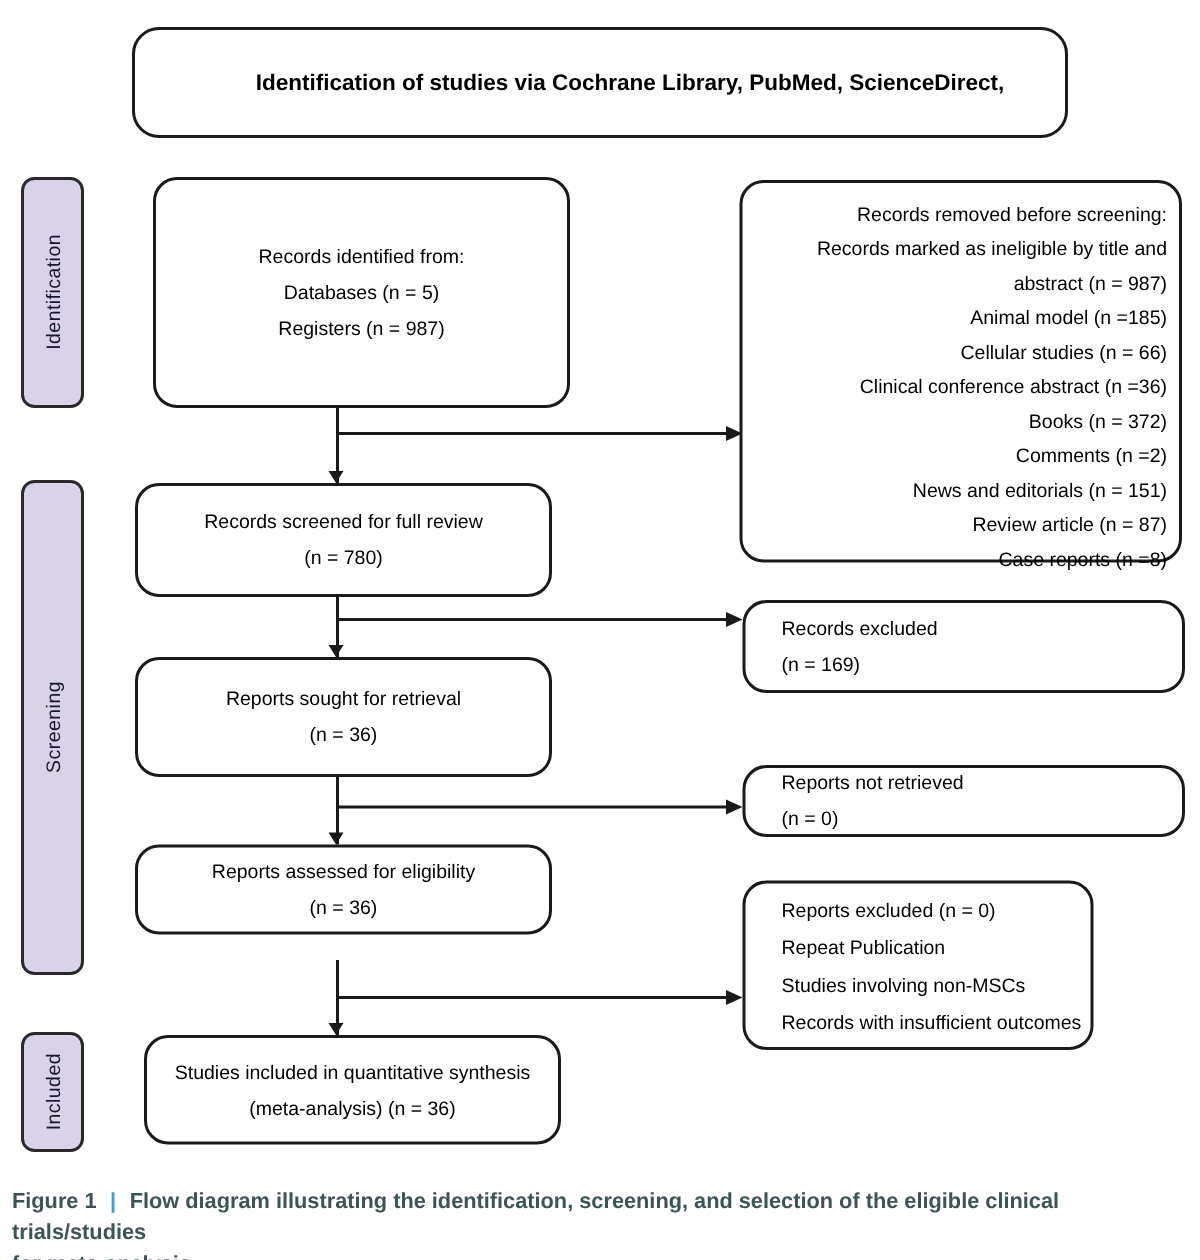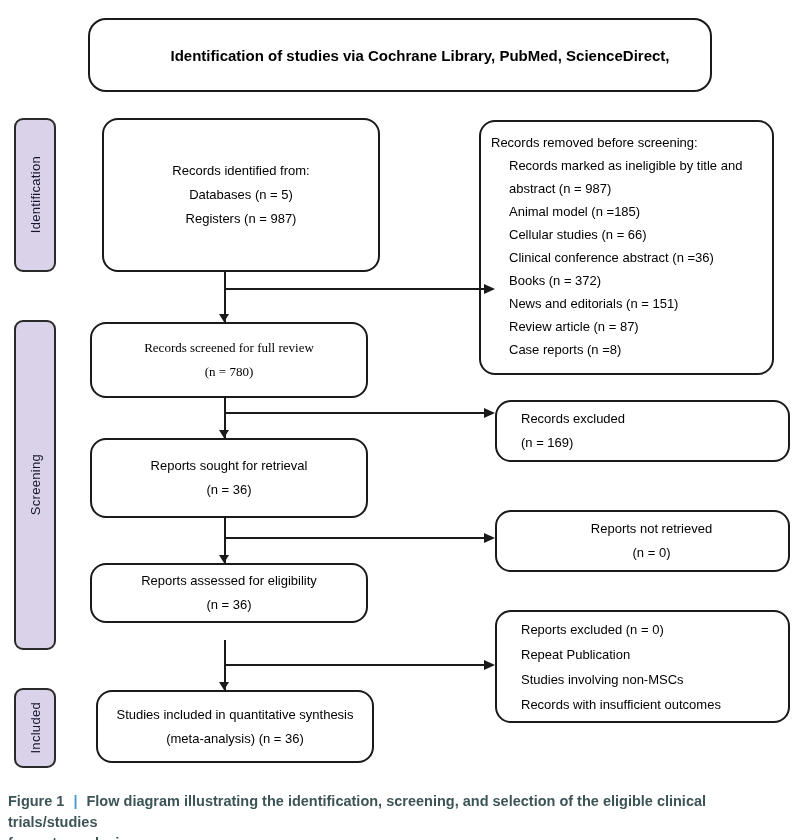--- a/index.html
+++ b/index.html
@@ -102,63 +102,64 @@
   <div class="stage-label" style="left:14px; top:688px; width:42px; height:80px;">
     <span>Included</span>
   </div>
 
   <div class="box center-box" style="left:90px; top:118px; width:278px; height:154px;margin-left:12px;">
     <div>Records identified from:</div>
     <div>Databases (n = 5)</div>
     <div>Registers (n = 987)</div>
   </div>
 
-  <div class="box center-box" style="left:90px; top:322px; width:278px; height:76px;font-family:Liberation Serif, serif;">
+  <div class="box center-box" style="left:90px; top:322px; width:278px; height:76px;">
     <div>Records screened for full review</div>
     <div>(n = 780)</div>
   </div>
 
   <div class="box center-box" style="left:90px; top:438px; width:278px; height:80px;">
     <div>Reports sought for retrieval</div>
     <div>(n = 36)</div>
   </div>
 
   <div class="box center-box" style="left:90px; top:563px; width:278px; height:60px;">
     <div>Reports assessed for eligibility</div>
     <div>(n = 36)</div>
   </div>
 
   <div class="box center-box" style="left:96px; top:690px; width:278px; height:73px; padding:0 2px;">
     <div>Studies included in quantitative synthesis</div>
     <div>(meta-analysis) (n = 36)</div>
   </div>
 
-  <div class="box left-box exclusion-list" style="left:479px; top:120px; width:295px; height:255px;">
+  <div class="box left-box exclusion-list" style="left:493px; top:120px; width:295px; height:255px;text-align:right;">
     <div>Records removed before screening:</div>
     <div class="sub-item">Records marked as ineligible by title and abstract (n = 987)</div>
     <div class="sub-item">Animal model (n =185)</div>
     <div class="sub-item">Cellular studies (n = 66)</div>
     <div class="sub-item">Clinical conference abstract (n =36)</div>
     <div class="sub-item">Books (n = 372)</div>
+    <div class="sub-item">Comments (n =2)</div>
     <div class="sub-item">News and editorials (n = 151)</div>
     <div class="sub-item">Review article (n = 87)</div>
     <div class="sub-item">Case reports (n =8)</div>
   </div>
 
   <div class="box left-box" style="left:495px; top:400px; width:295px; height:62px;">
     <div>Records excluded</div>
     <div>(n = 169)</div>
   </div>
 
-  <div class="box left-box" style="left:495px; top:510px; width:295px; height:62px;align-items:center;">
+  <div class="box left-box" style="left:495px; top:510px; width:295px; height:48px;">
     <div>Reports not retrieved</div>
     <div>(n = 0)</div>
   </div>
 
-  <div class="box left-box" style="left:495px; top:610px; width:295px; height:113px; line-height:25px;justify-content:center;">
+  <div class="box left-box" style="left:495px; top:587px; width:234px; height:113px; line-height:25px;justify-content:center;">
     <div>Reports excluded (n = 0)</div>
     <div>Repeat Publication</div>
     <div>Studies involving non-MSCs</div>
     <div>Records with insufficient outcomes</div>
   </div>
 
   <div class="vline" style="left:224px; top:272px; height:50px;"></div>
   <div class="arrow-down" style="left:219px; top:314px;"></div>
 
   <div class="vline" style="left:224px; top:398px; height:40px;"></div>

